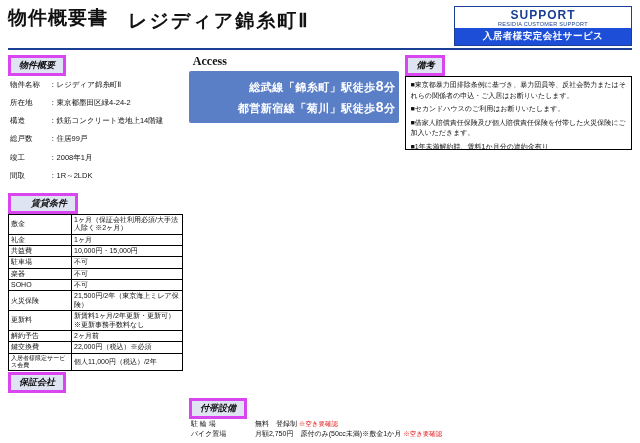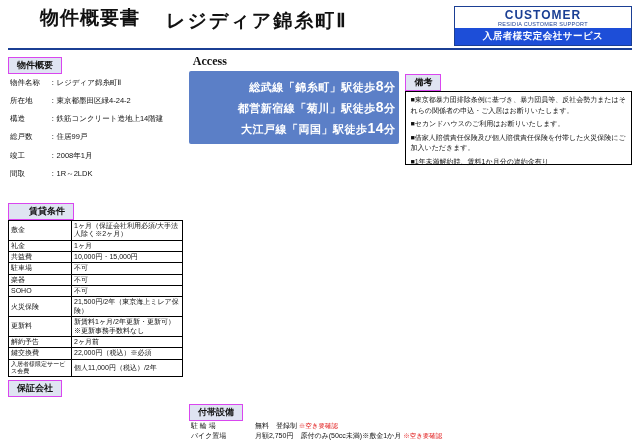--- a/index.html
+++ b/index.html
@@ -4,21 +4,21 @@
 <style>
   html,body{margin:0;padding:0;}
   body{
     width:640px;height:443px;background:#ffffff;
     font-family:"Liberation Sans", sans-serif;
     color:#111;overflow:hidden;
   }
   .page{position:relative;width:640px;height:443px;box-sizing:border-box;padding:6px 8px;}
 
   
-  .header{display:flex;align-items:flex-start;gap:18px;height:40px;margin-left:32px;}
+  .header{display:flex;align-items:flex-start;gap:12px;height:40px;}
   .doc-title{
     font-size:19px;font-weight:bold;letter-spacing:1px;color:#111;
     white-space:nowrap;line-height:1.1;padding-top:2px;
   }
   .prop-title{
     font-size:19px;font-weight:bold;letter-spacing:2px;color:#111;
     white-space:nowrap;padding-top:2px;padding-left:8px;text-align:right;
   }
   .resi-box{
     margin-left:auto;width:178px;border:1px solid #1b3f94;box-sizing:border-box;
@@ -29,29 +29,29 @@
   .resi-top .r1{font-size:12px;font-weight:bold;letter-spacing:1px;}
   .resi-top .r2{font-size:5.5px;letter-spacing:.3px;}
   .resi-bot{
     background:#1d4ed8;color:#fff;text-align:center;font-size:9.5px;font-weight:bold;
     padding:2px 0;letter-spacing:.5px;
   }
   .hr-blue{border:0;border-top:2px solid #1b3f94;margin:2px 0 4px;}
 
   
   .sec-label{
-    display:inline-block;background:#dfe4f2;border:1px solid #d946ef;
-    font-size:9px;font-weight:bold;padding:1px 8px;box-sizing:border-box;
+    display:inline-block;background:#dfe4f2;border:3px solid #d946ef;
+    font-size:9px;font-weight:bold;padding:1px 8px;box-sizing:border-box;font-style:italic;
   }
 
   
   .upper{display:flex;gap:6px;}
   .col-left{width:176px;}
   .col-mid{width:212px;}
-  .col-right{width:228px;margin-top:17px;}
+  .col-right{width:228px;}
 
   table{border-collapse:collapse;}
   .kv{width:100%;font-size:7.5px;}
   .kv td{padding:4px 2px;vertical-align:top;line-height:1.35;white-space:nowrap;}
 
   
   .tbl{width:100%;font-size:7px;border:1px solid #000;}
   .tbl td{border:1px solid #000;padding:1px 2px;line-height:1.2;vertical-align:middle;}
   .tbl td.k{width:58px;background:#fff;}
   .small{font-size:6px;}
@@ -79,21 +79,21 @@
 </head>
 <body>
 
 <div class="page">
 
   <div class="header">
     <div class="doc-title">物件概要書</div>
     <div class="prop-title">レジディア錦糸町Ⅱ</div>
     <div class="resi-box">
       <div class="resi-top">
-        <div class="r1">CUSTOMER</div>
+        <div class="r1">SUPPORT</div>
         <div class="r2">RESIDIA CUSTOMER SUPPORT</div>
       </div>
       <div class="resi-bot">入居者様安定会社サービス</div>
     </div>
   </div>
   <hr class="hr-blue">
 
   <div class="upper">
 
     <div class="col-left">
@@ -120,21 +120,21 @@
           <td>竣工</td>
           <td>：2008年1月</td>
         </tr>
         <tr>
           <td>間取</td>
           <td>：1R～2LDK</td>
         </tr>
       </tbody>
         </table>
 
-      <div class="sec-label" style="margin-top:20px;padding-left:20px;">賃貸条件</div>
+      <div class="sec-label" style="margin-top:8px;padding-left:20px;">賃貸条件</div>
       <table class="tbl">
         <tbody>
             <tr>
           <td class="k">敷金</td>
           <td>1ヶ月（保証会社利用必須/大手法人除く※2ヶ月）</td>
         </tr>
         <tr>
           <td class="k">礼金</td>
           <td>1ヶ月</td>
         </tr>
@@ -181,23 +181,20 @@
     </div>
 
     <div class="col-mid">
       <div class="access-title">Access</div>
       <div class="access-box">
         <div class="line">
           <span>総武線「錦糸町」駅徒歩</span><span class="min">8</span><span>分</span>
         </div>
         <div class="line">
           <span>都営新宿線「菊川」駅徒歩</span><span class="min">8</span><span>分</span>
-        </div>
-        <div class="line">
-          <span>大江戸線「両国」駅徒歩</span><span class="min">14</span><span>分</span>
         </div>
       </div>
     </div>
 
     <div class="col-right">
       <div class="sec-label">備考</div>
       <div class="bikou-body">
         <div>■東京都暴力団排除条例に基づき、暴力団員等、反社会勢力またはそれらの関係者の申込・ご入居はお断りいたします。</div>
         <div>■セカンドハウスのご利用はお断りいたします。</div>
         <div>■借家人賠償責任保険及び個人賠償責任保険を付帯した火災保険にご加入いただきます。</div>

